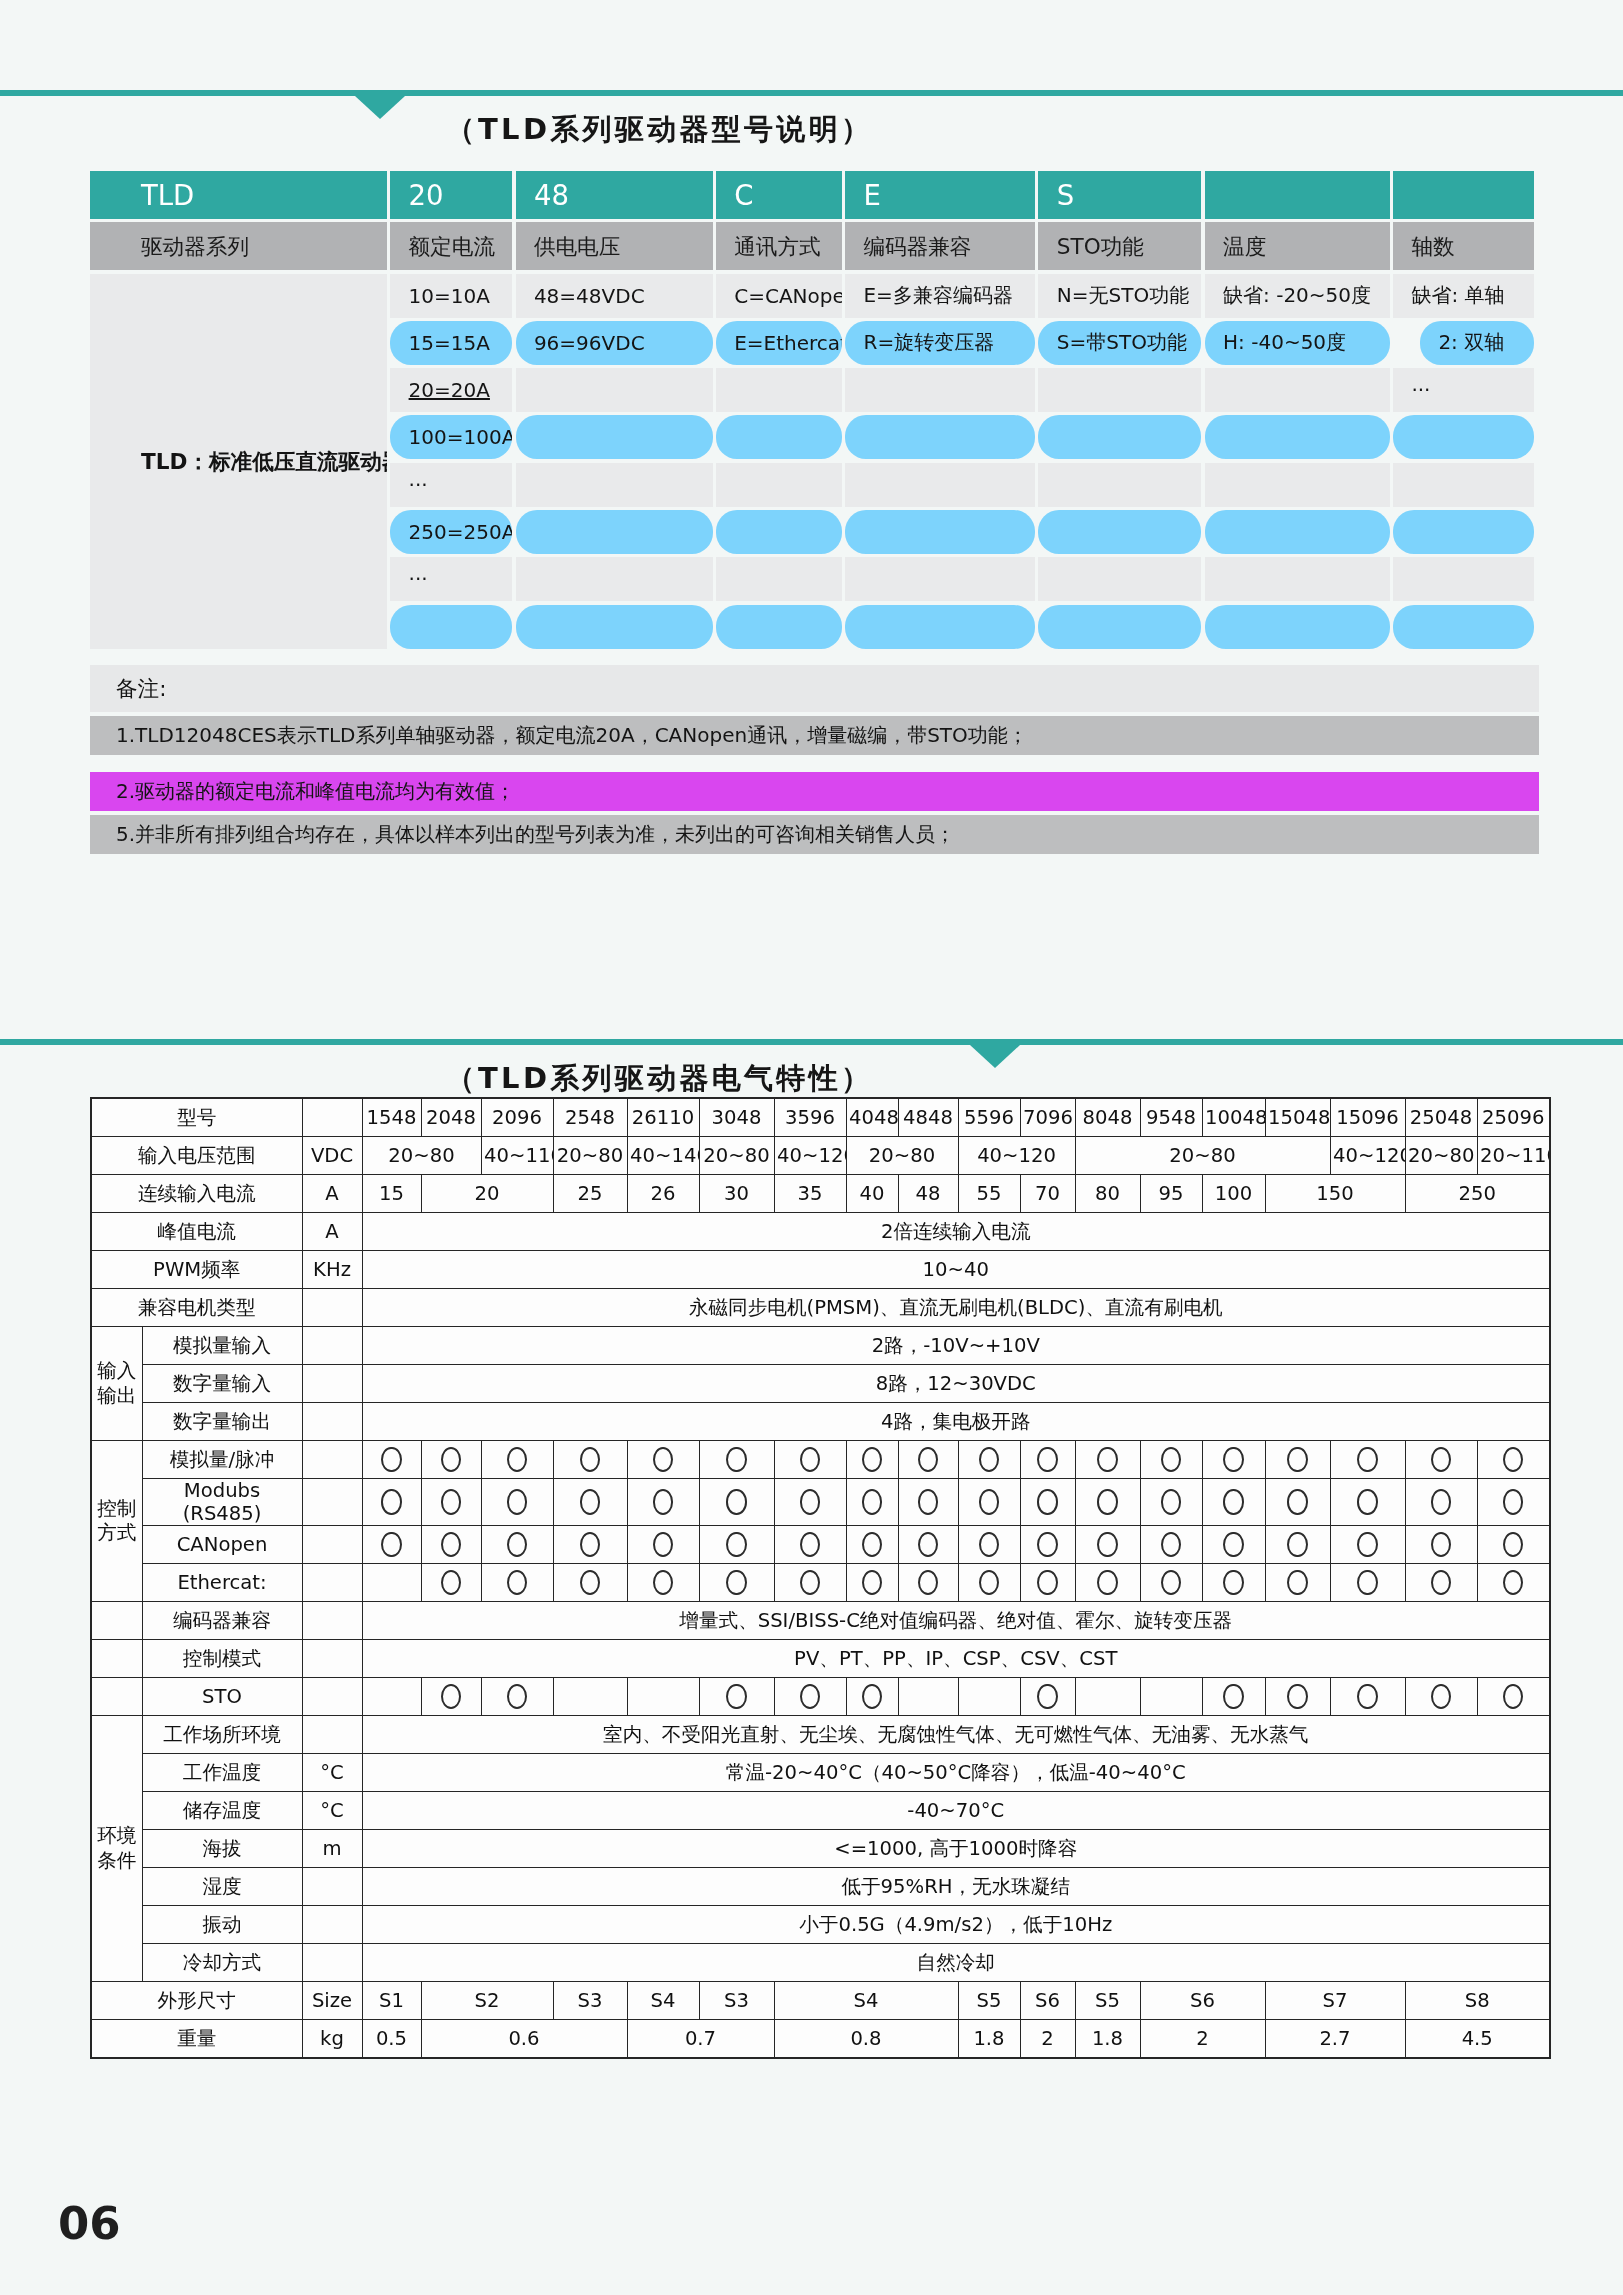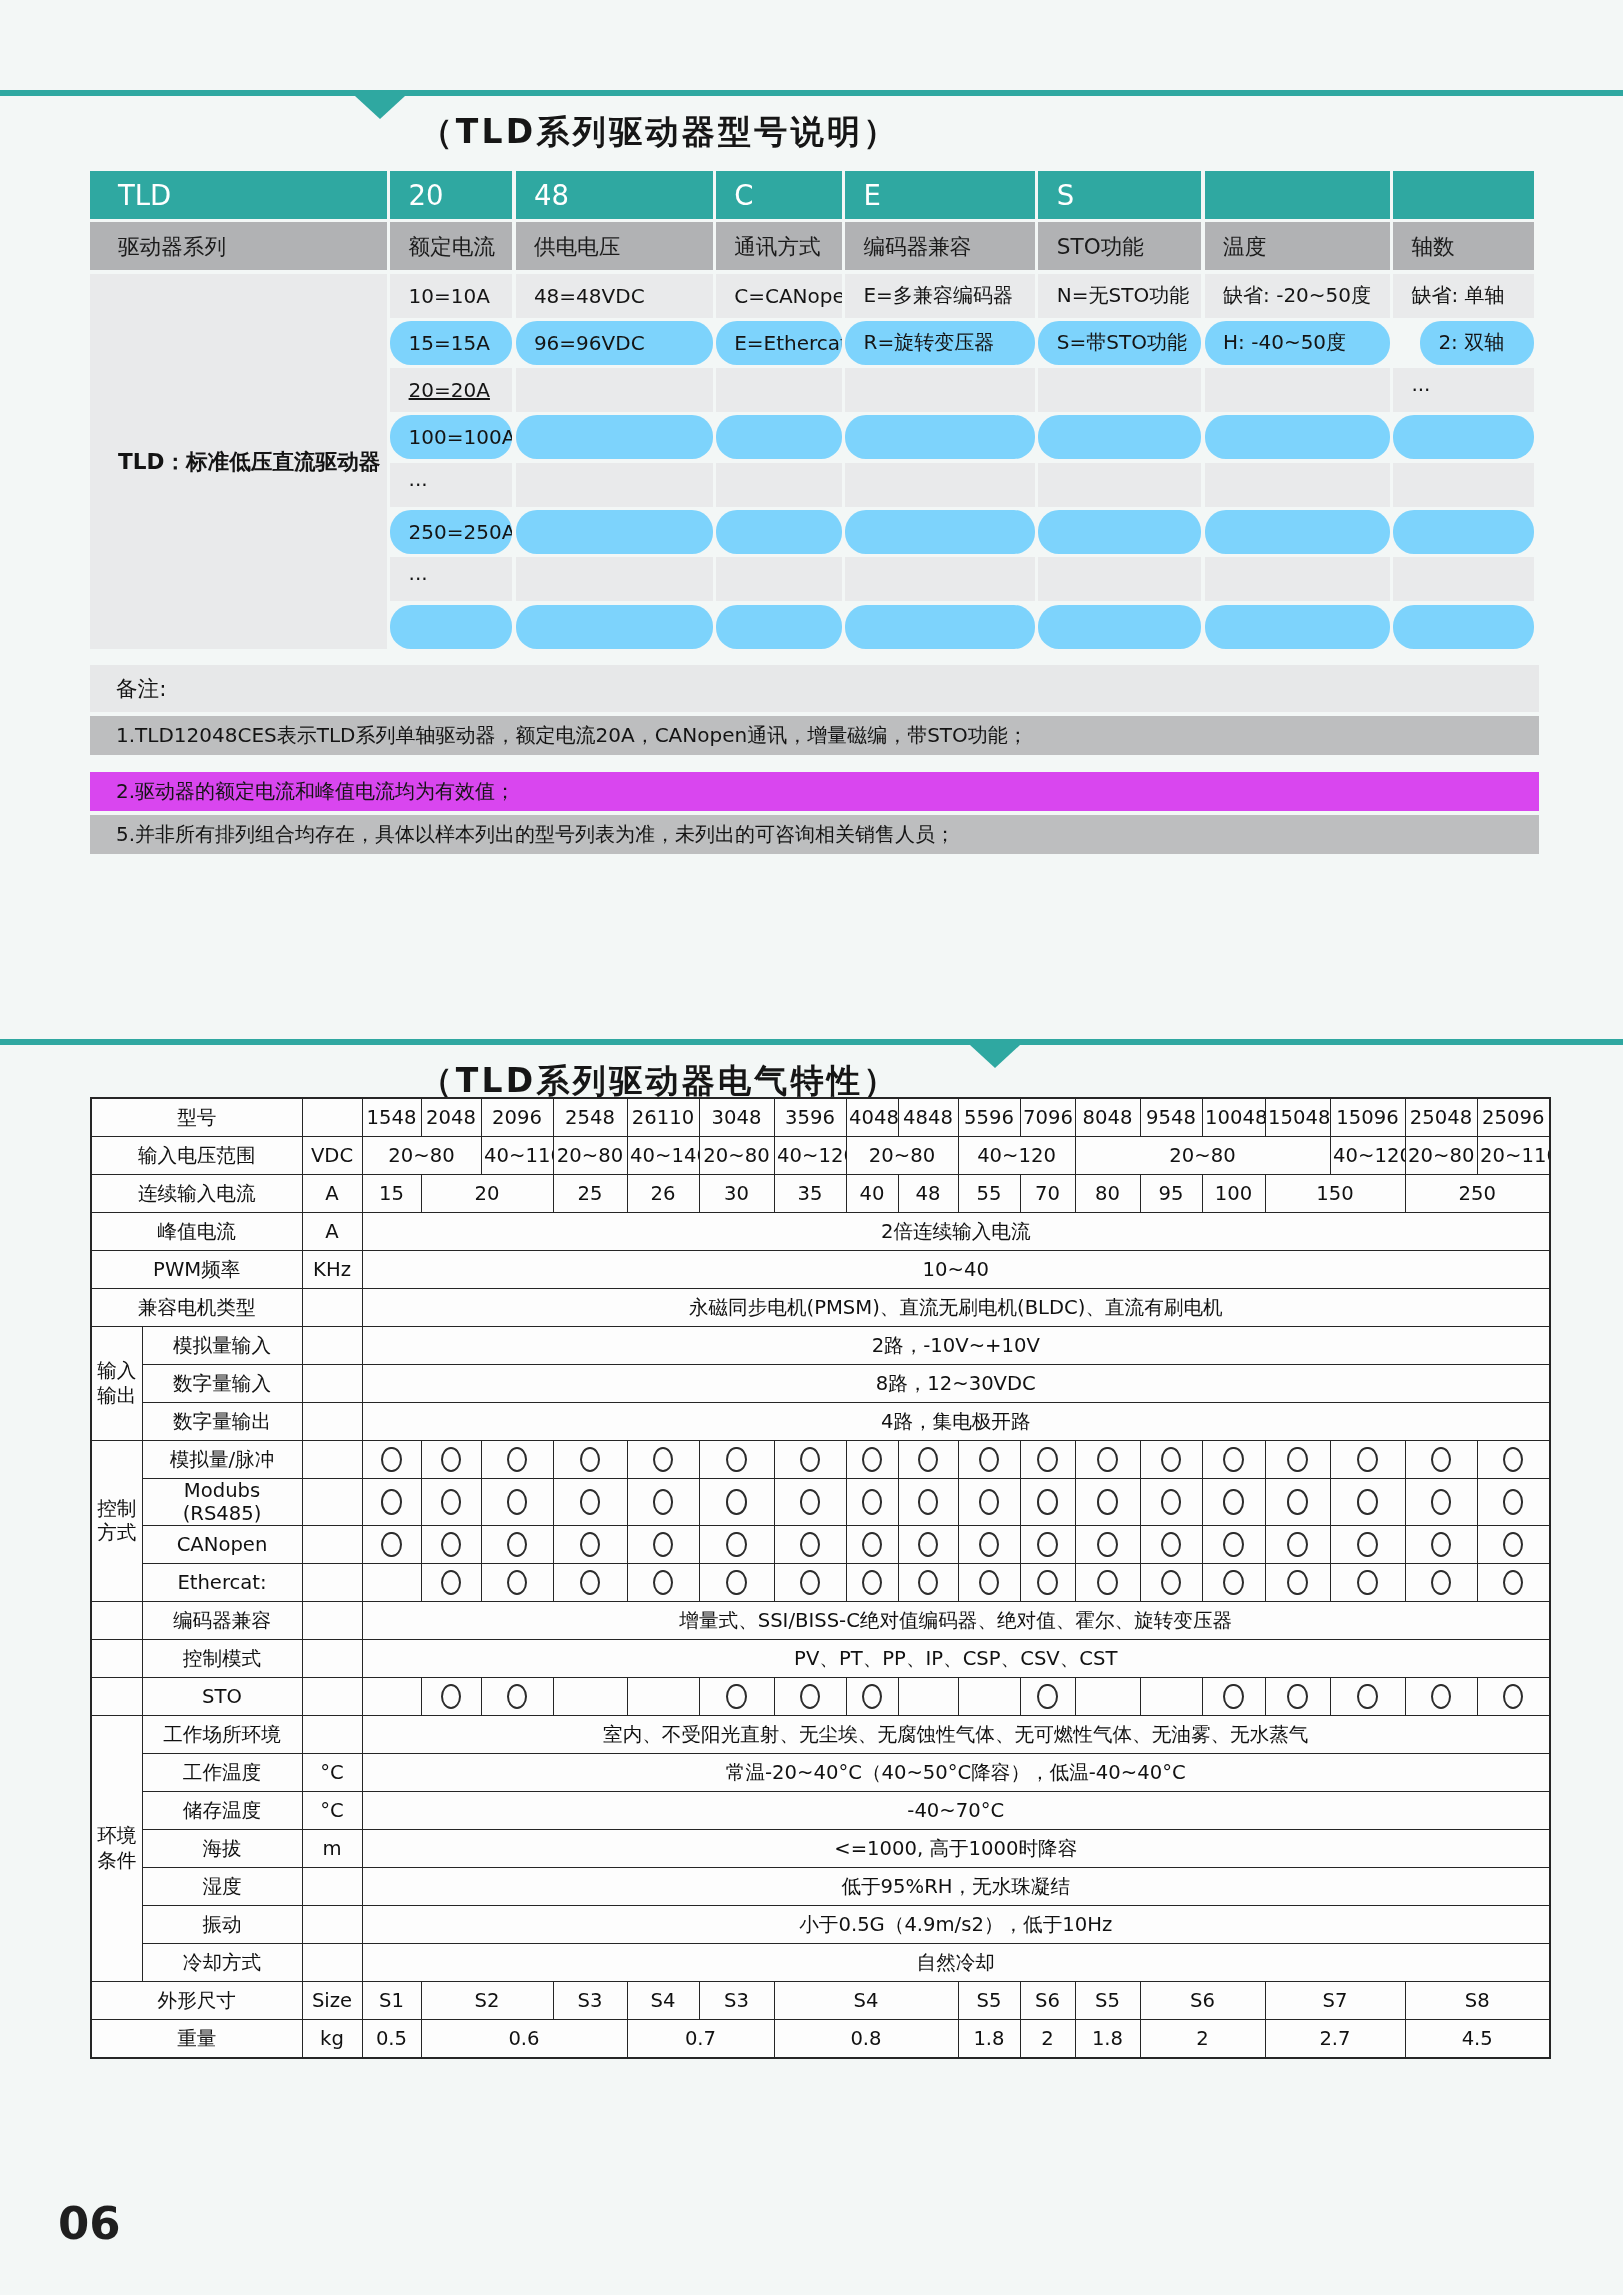--- a/index.html
+++ b/index.html
@@ -3,27 +3,27 @@
 <meta charset="utf-8">
 <style>
   html,body{margin:0;padding:0;background:#e9eef0;}
   .page{position:relative;width:1623px;height:2295px;background:#f3f7f6;
         font-family:"DejaVu Sans",sans-serif;color:#141414;overflow:hidden;}
   
   .divider{position:absolute;left:0;width:1623px;height:5.9px;background:#2fa8a1;}
   .tri{position:absolute;width:0;height:0;border-left:25px solid transparent;
        border-right:25px solid transparent;border-top:23.6px solid #2fa8a1;}
   .sec-title{position:absolute;left:0;width:1319px;text-align:center;
-             font-size:33px;font-weight:bold;letter-spacing:3.3px;color:#161616;}
+             font-size:29px;font-weight:bold;letter-spacing:3.3px;color:#161616;}
   
   .t1{position:absolute;left:90px;top:171px;display:grid;
       grid-template-columns:297px 122px 197px 126px 190px 163px 185px 141px;
       grid-template-rows:48px 48px repeat(8,44px);gap:3.3px;}
   .t1c{display:flex;align-items:center;padding-left:18.3px;font-size:20px;overflow:hidden;white-space:nowrap;}
-  .t1-first{padding-left:28px;}
+  .t1-first{padding-left:51px;}
   .t1-head{background:#2fa8a1;color:#ffffff;font-size:27.5px;}
   .t1-sub{background:#b1b2b4;color:#1b1b1b;font-size:21.6px;}
   .t1-light{background:#e9eaeb;}
   .t1-dark{background:#7dd3fc;border-radius:21px;}
   .t1-series{background:#e9eaeb;font-size:21.6px;}
   
   .notes{position:absolute;left:90px;top:665px;width:1449px;}
   .note-title{height:47px;background:#e7e8e9;display:flex;align-items:center;
               padding-left:26px;font-size:21.6px;box-sizing:border-box;}
   .note{height:39px;margin-top:3.9px;display:flex;align-items:center;

